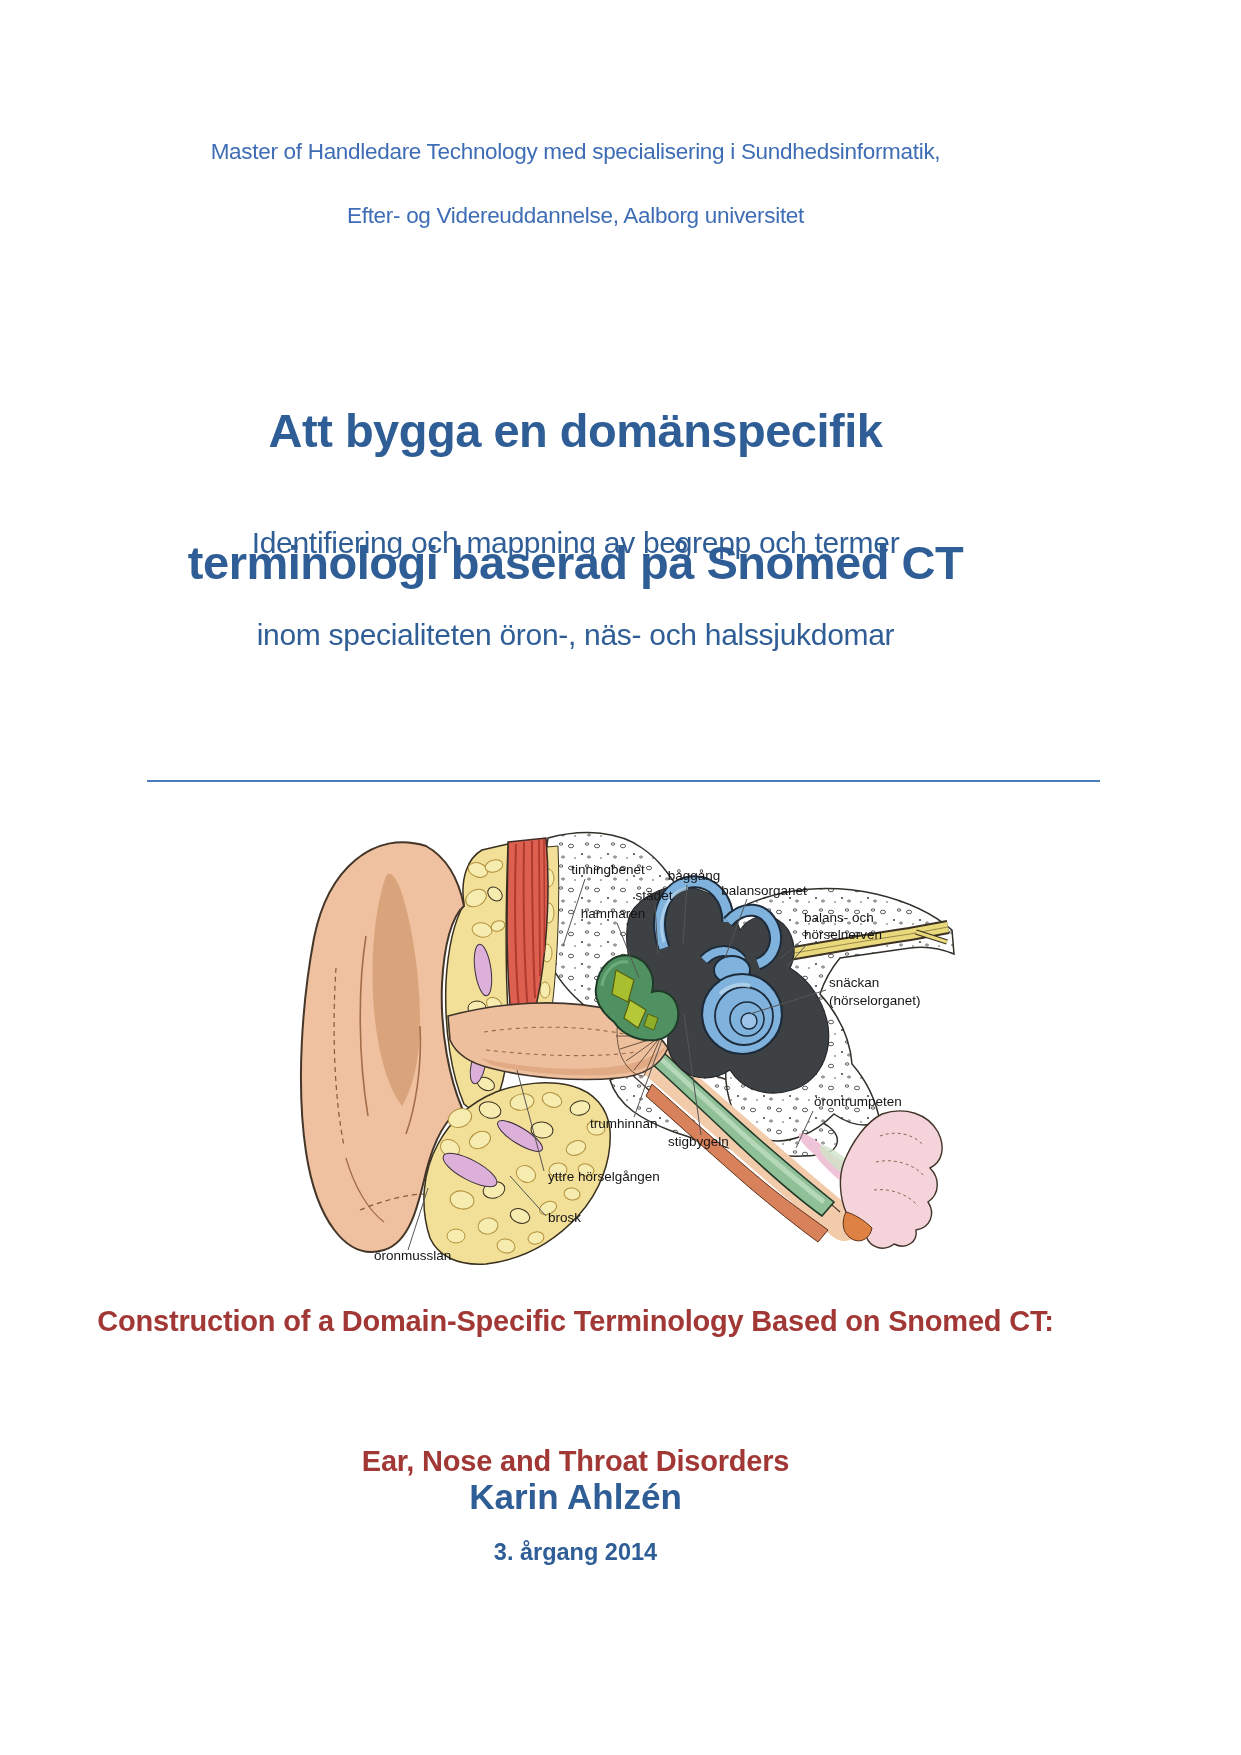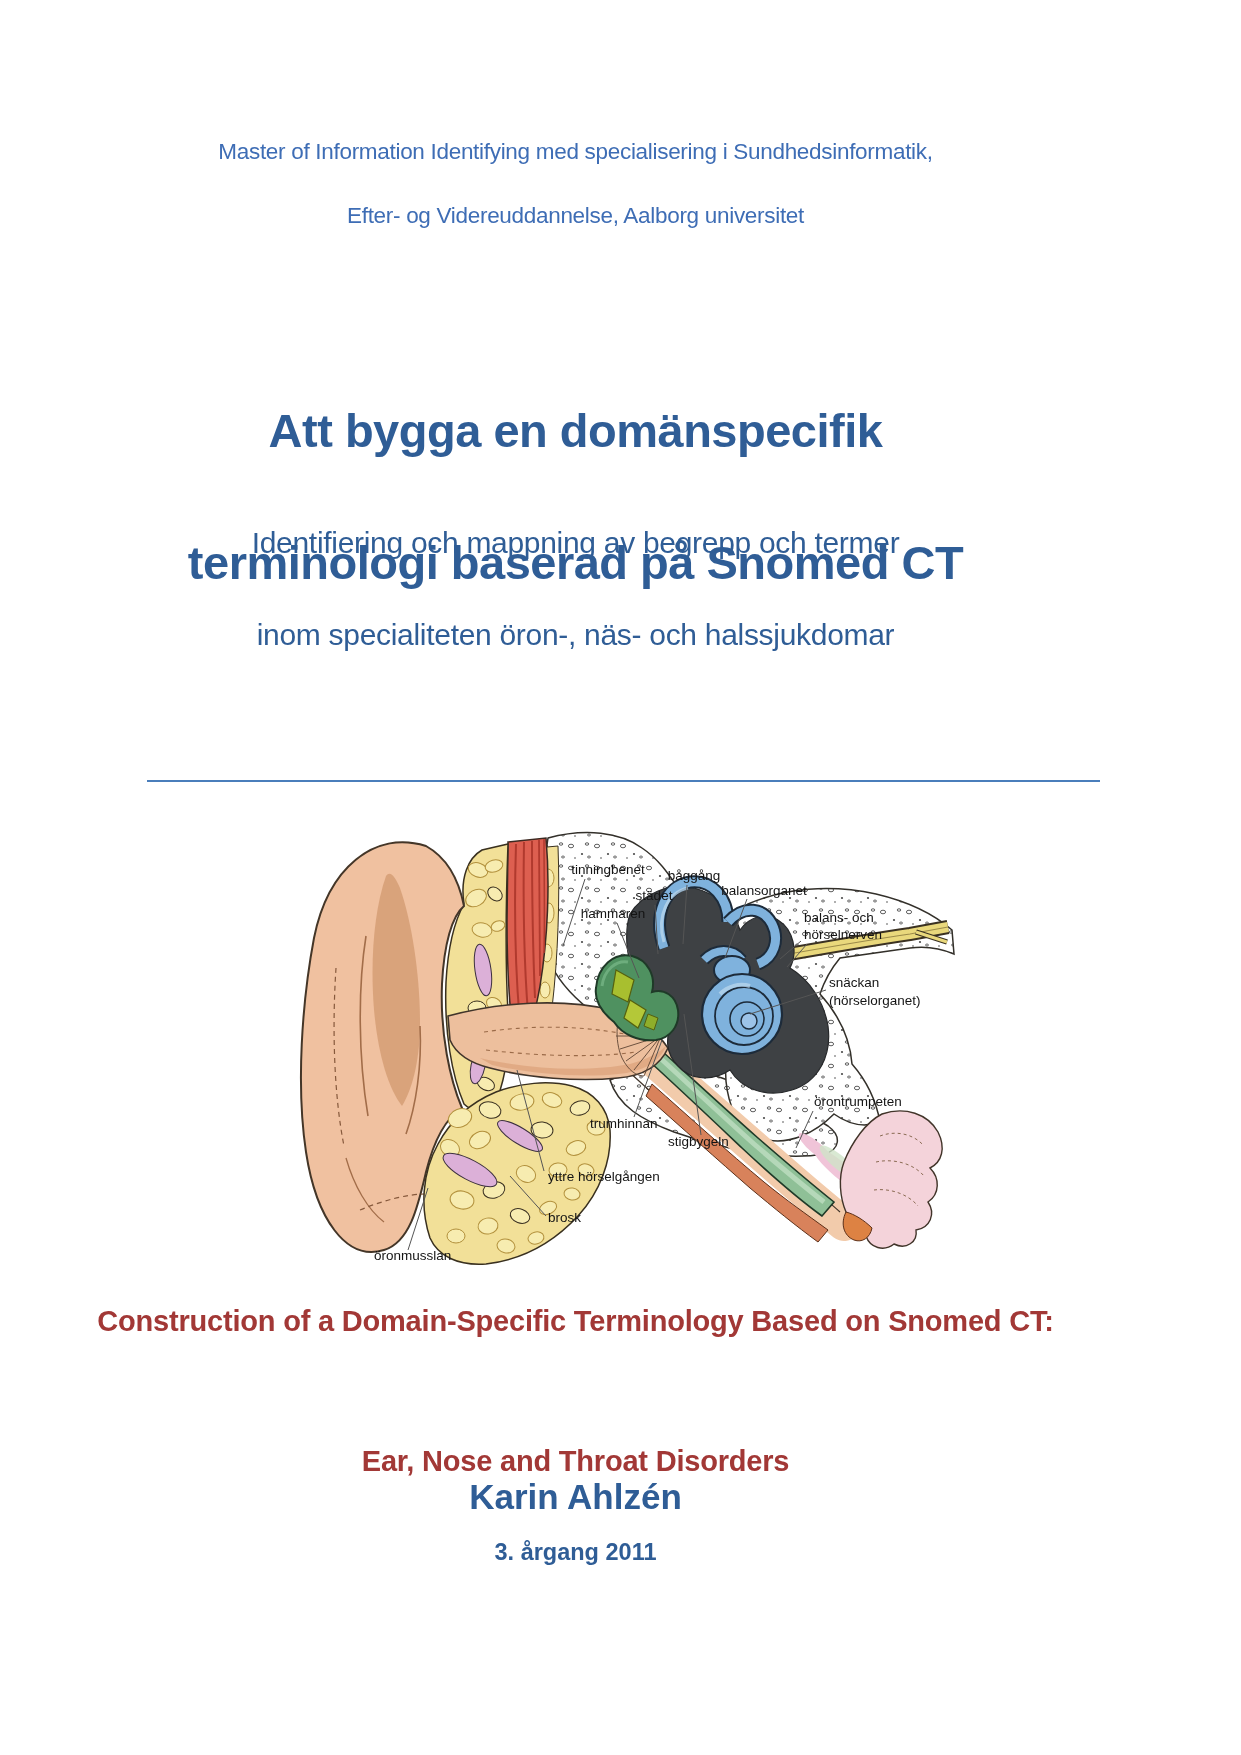--- a/index.html
+++ b/index.html
@@ -69,21 +69,21 @@
     font-family:"Liberation Sans", sans-serif;
     font-size:13.5px;
     fill:#141414;
   }
 </style>
 </head>
 <body>
 
 <div class="page">
 
-  <div class="txtblock uni-header"><span>Master of Information Identifying med specialisering i Sundhedsinformatik,</span><br>
+  <div class="txtblock uni-header"><span>Master of Handledare Technology med specialisering i Sundhedsinformatik,</span><br>
     <span>Efter- og Videreuddannelse, Aalborg universitet</span>
   </div>
 
   <div class="txtblock main-title"><span>Att bygga en domänspecifik</span><br>
     <span>terminologi baserad på Snomed CT</span>
   </div>
 
   <div class="txtblock sub-title"><span>Identifiering och mappning av begrepp och termer</span><br>
     <span>inom specialiteten öron-, näs- och halssjukdomar</span>
   </div>
@@ -294,16 +294,16 @@
   </svg>
   </div>
 
   <div class="txtblock eng-title"><span>Construction of a Domain-Specific Terminology Based on Snomed CT:</span><br>
     <br>
     <span>Ear, Nose and Throat Disorders</span>
   </div>
 
   <div class="txtblock author-block">
     <div class="author-name">Karin Ahlzén</div>
-    <div class="author-year">3. årgang 2011</div>
+    <div class="author-year">3. årgang 2014</div>
   </div>
 
 </div>
 
 </body></html>

